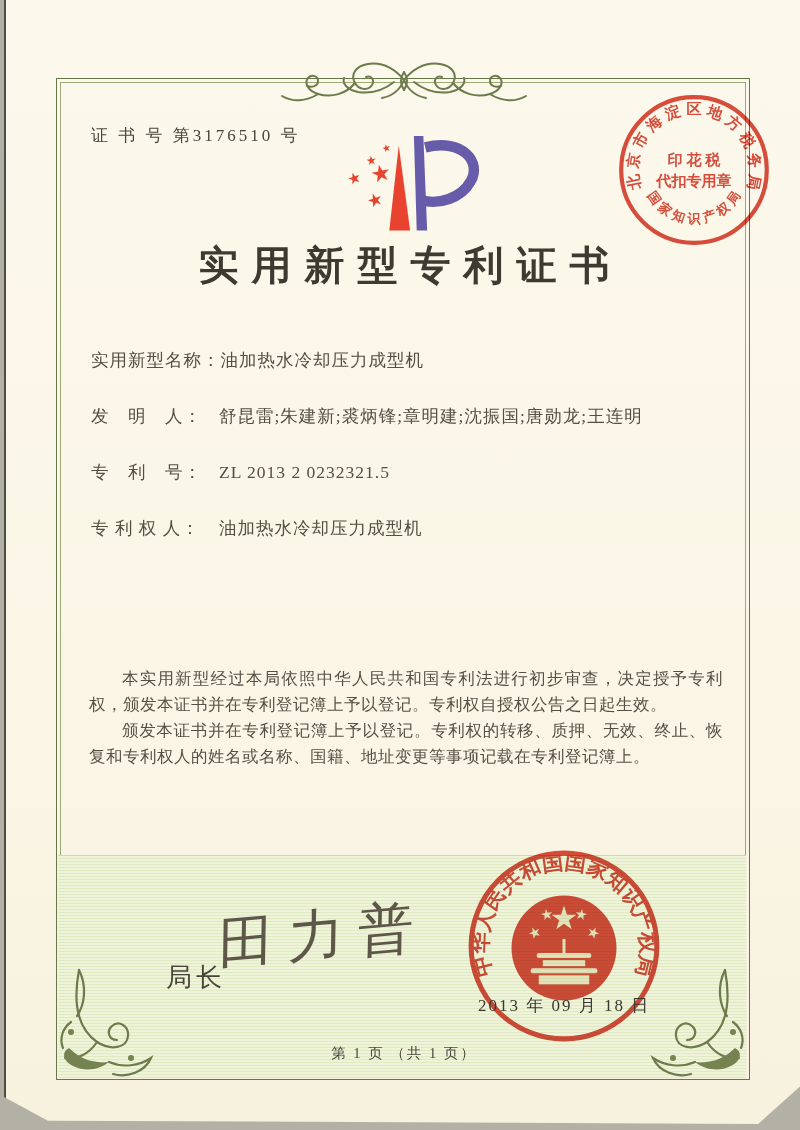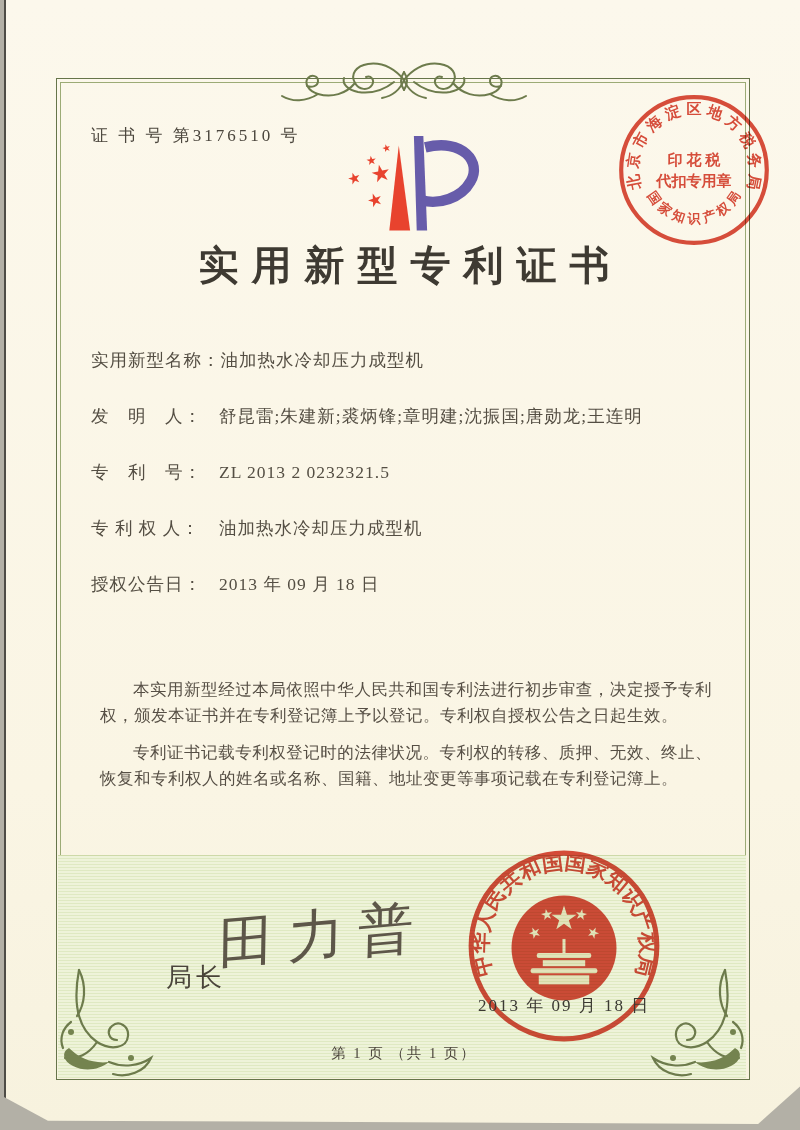--- a/index.html
+++ b/index.html
@@ -47,21 +47,21 @@
   }
   .fields{position:absolute;left:85px;top:348px;width:640px;}
   .frow{height:56px;font-size:17.5px;color:#544e43;letter-spacing:1px;}
   .flabel{display:inline-block;min-width:128px;}
   .fvalue{}
   .body-text{
     position:absolute;left:83px;top:666px;width:634px;
     font-size:16.5px;line-height:26px;color:#564f45;
     text-align:justify;word-break:break-all;letter-spacing:0.5px;
   }
-  .body-text p{margin:11px;text-indent:2em;}
+  .body-text p{margin:0;text-indent:2em;}
   .sig-title{
     position:absolute;left:160px;top:960px;font-size:26px;color:#4a443a;letter-spacing:4px;
   }
   .sig-name{
     position:absolute;left:212px;top:898px;
     font-size:56px;color:#4b4237;letter-spacing:14px;
     transform:rotate(-5deg) skewX(-6deg);
     opacity:.88;
   }
   .seal{mix-blend-mode:multiply;opacity:.93;}
@@ -153,28 +153,25 @@
     </div>
     <div class="frow">
       <span class="flabel">发　明　人：</span><span class="fvalue">舒昆雷;朱建新;裘炳锋;章明建;沈振国;唐勋龙;王连明</span>
     </div>
     <div class="frow">
       <span class="flabel">专　利　号：</span><span class="fvalue">ZL 2013 2 0232321.5</span>
     </div>
     <div class="frow">
       <span class="flabel">专 利 权 人：</span><span class="fvalue">油加热水冷却压力成型机</span>
     </div>
-    <div class="frow">
-      <span class="flabel">授权公告日：</span><span class="fvalue">2013 年 09 月 18 日</span>
-    </div>
   </div>
 
   <div class="body-text">
     <p>本实用新型经过本局依照中华人民共和国专利法进行初步审查，决定授予专利权，颁发本证书并在专利登记簿上予以登记。专利权自授权公告之日起生效。</p>
-    <p>专利证书记载专利权登记时的法律状况。专利权的转移、质押、无效、终止、恢复和专利权人的姓名或名称、国籍、地址变更等事项记载在专利登记簿上。</p>
+    <p>颁发本证书并在专利登记簿上予以登记。专利权的转移、质押、无效、终止、恢复和专利权人的姓名或名称、国籍、地址变更等事项记载在专利登记簿上。</p>
   </div>
 
   <div class="sig-title">局长</div>
   <div class="sig-name">田力普</div>
 
   <svg class="seal tax-seal" width="156" height="156" viewBox="0 0 150 150">
     <circle cx="75" cy="75" r="70" fill="none" stroke="#d64130" stroke-width="4"></circle>
     <defs>
       <path id="taxTopArc" d="M27.3,100.3 A54,54 0 1 1 122.7,100.3" fill="none"></path>
       <path id="taxBottomArc" d="M26.5,90.8 A51,51 0 0 0 123.5,90.8" fill="none"></path>

